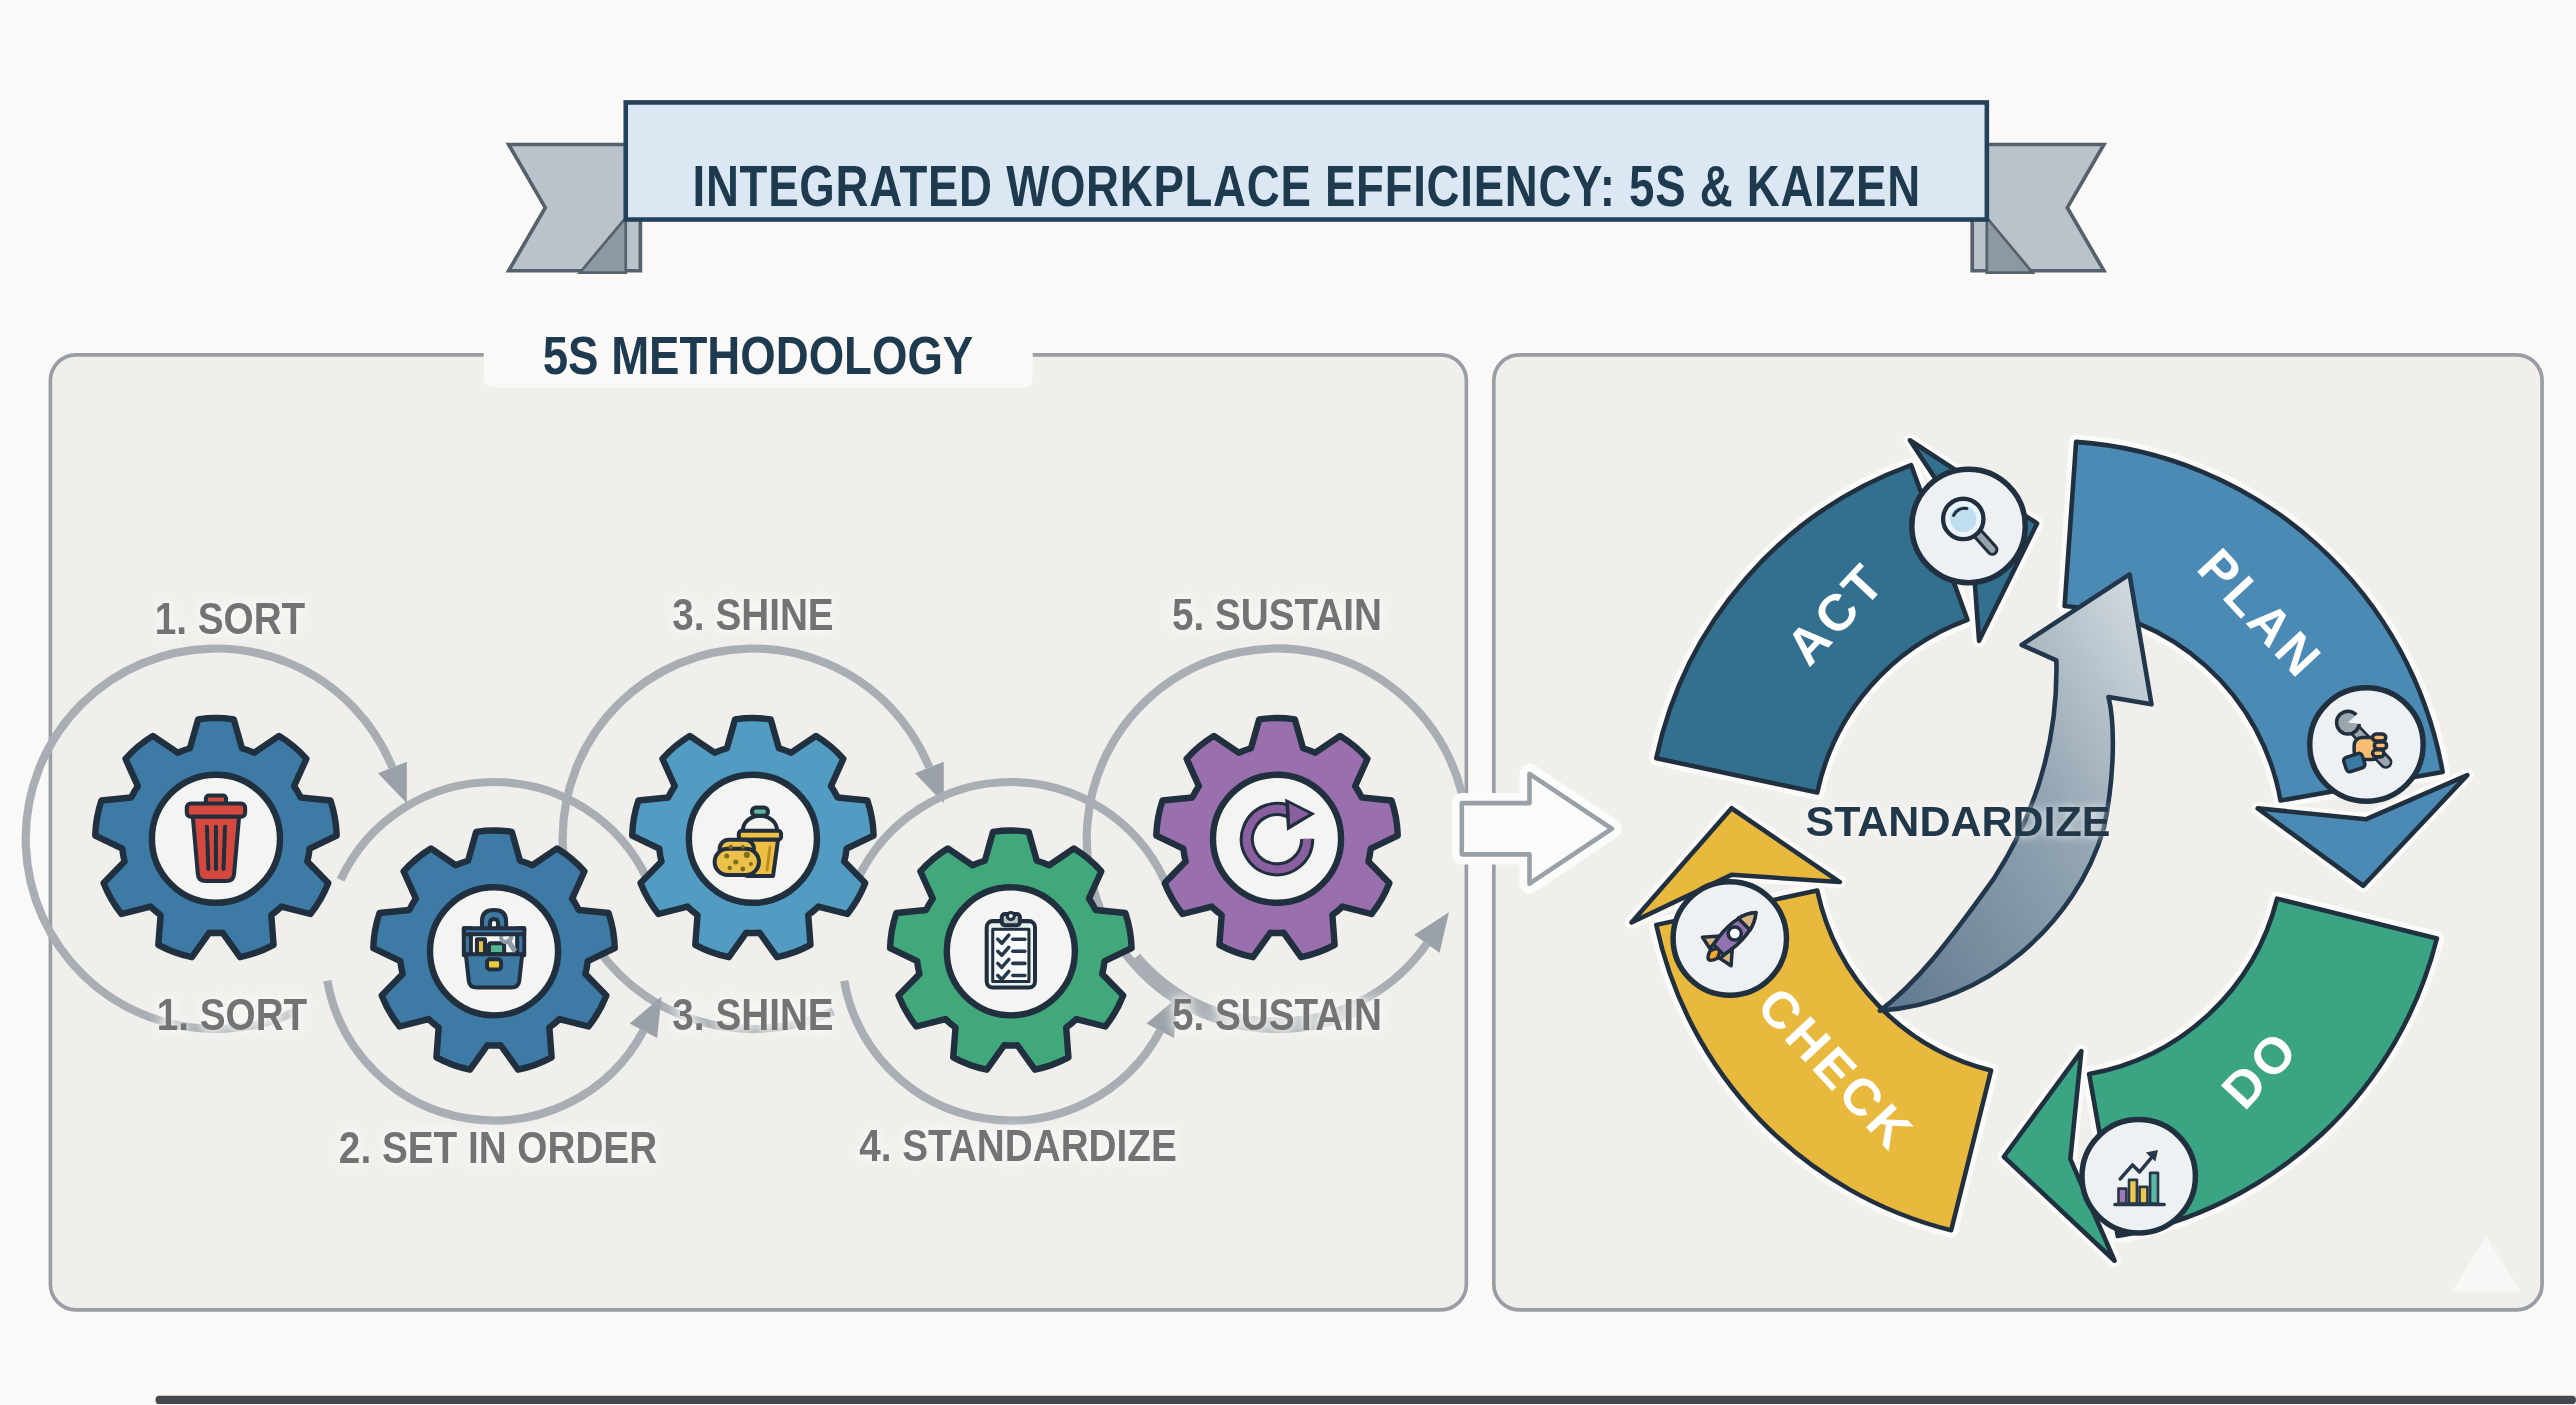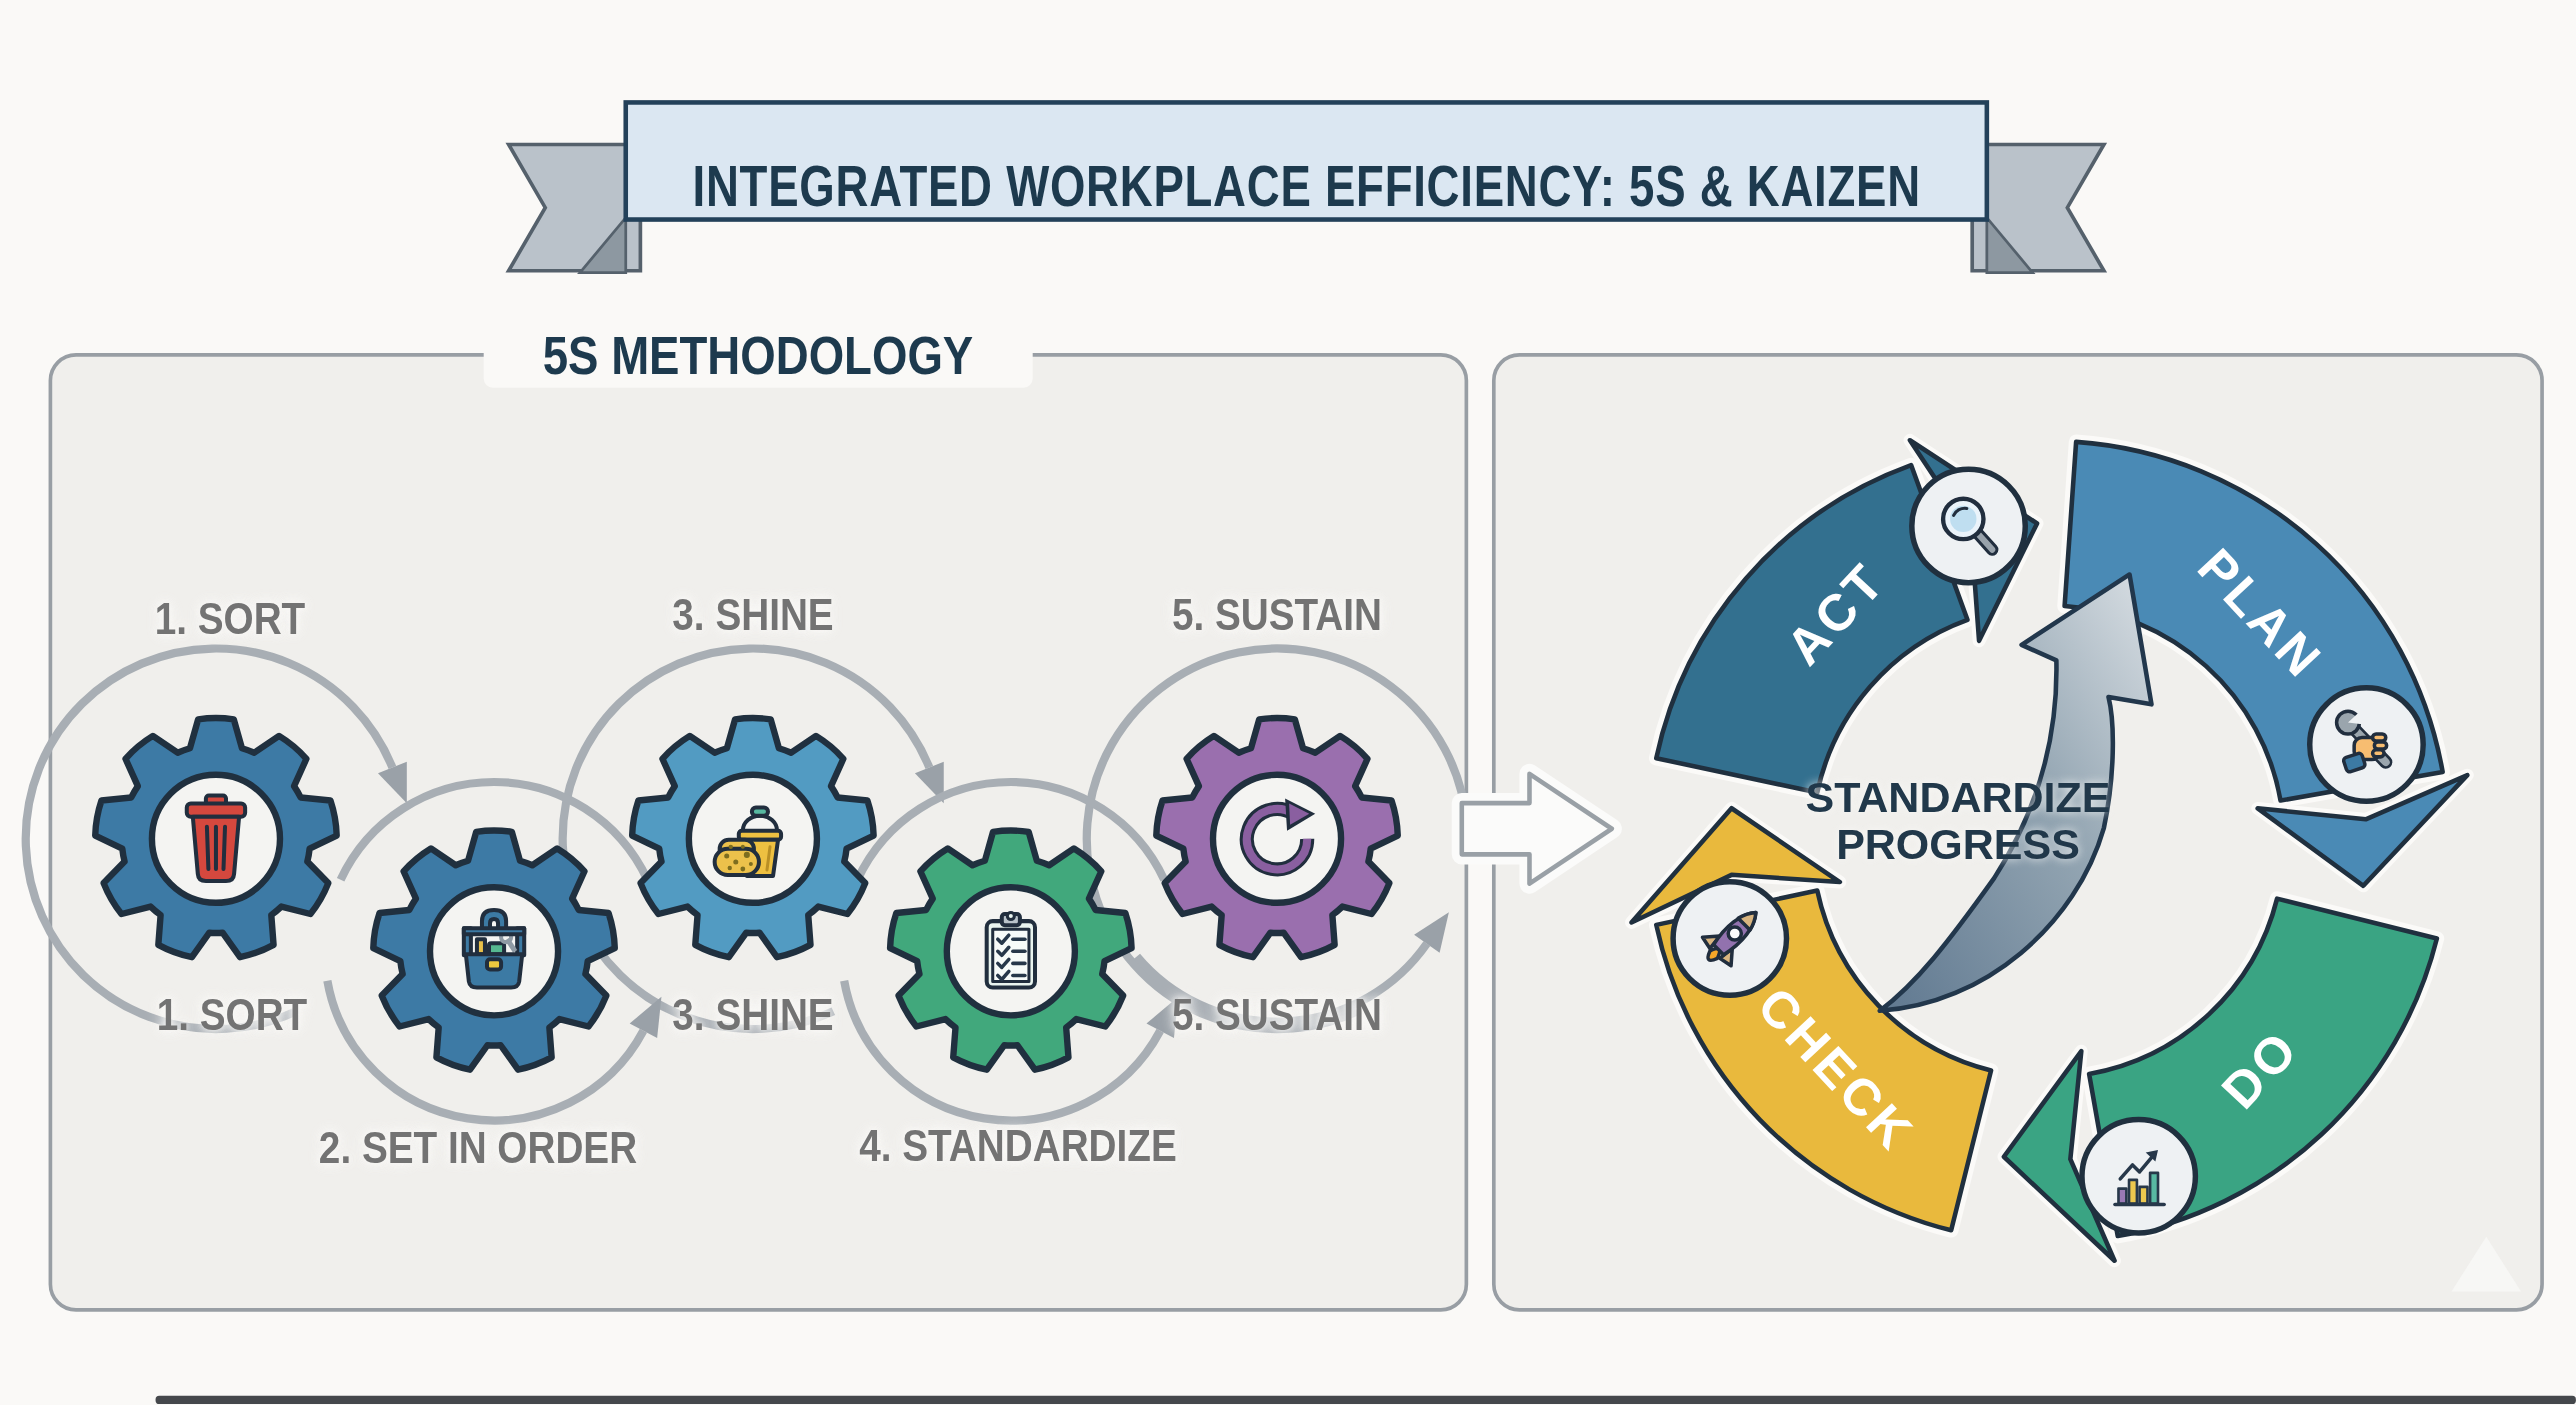--- a/index.html
+++ b/index.html
@@ -285,25 +285,24 @@
 
 <div class="txt-layer">
   <div class="banner-title">
       <span class="cond">INTEGRATED WORKPLACE EFFICIENCY: 5S &amp; KAIZEN</span>
     </div>
 
   <div class="panel-title" style="left:758px;top:355px;"><span class="cond86">5S METHODOLOGY</span></div>
 
   <div class="step-lbl" style="left:230px;top:619px;"><span class="cond86">1. SORT</span></div>
   <div class="step-lbl" style="left:232px;top:1015px;"><span class="cond86">1. SORT</span></div>
-  <div class="step-lbl" style="left:478px;top:1148px;text-align:center;"><span class="cond86">2. SET IN ORDER</span></div>
+  <div class="step-lbl" style="left:498px;top:1148px;text-align:center;"><span class="cond86">2. SET IN ORDER</span></div>
   <div class="step-lbl" style="left:753px;top:615px;"><span class="cond86">3. SHINE</span></div>
   <div class="step-lbl" style="left:753px;top:1015px;"><span class="cond86">3. SHINE</span></div>
   <div class="step-lbl" style="left:1018px;top:1146px;text-align:right;"><span class="cond86">4. STANDARDIZE</span></div>
   <div class="step-lbl" style="left:1277px;top:615px;"><span class="cond86">5. SUSTAIN</span></div>
   <div class="step-lbl" style="left:1277px;top:1015px;"><span class="cond86">5. SUSTAIN</span></div>
 
   <div class="center-lbl">
     <div>STANDARDIZE</div>
-    <div>PROGRESS</div>
   </div>
 </div>
 
 
 </body></html>

